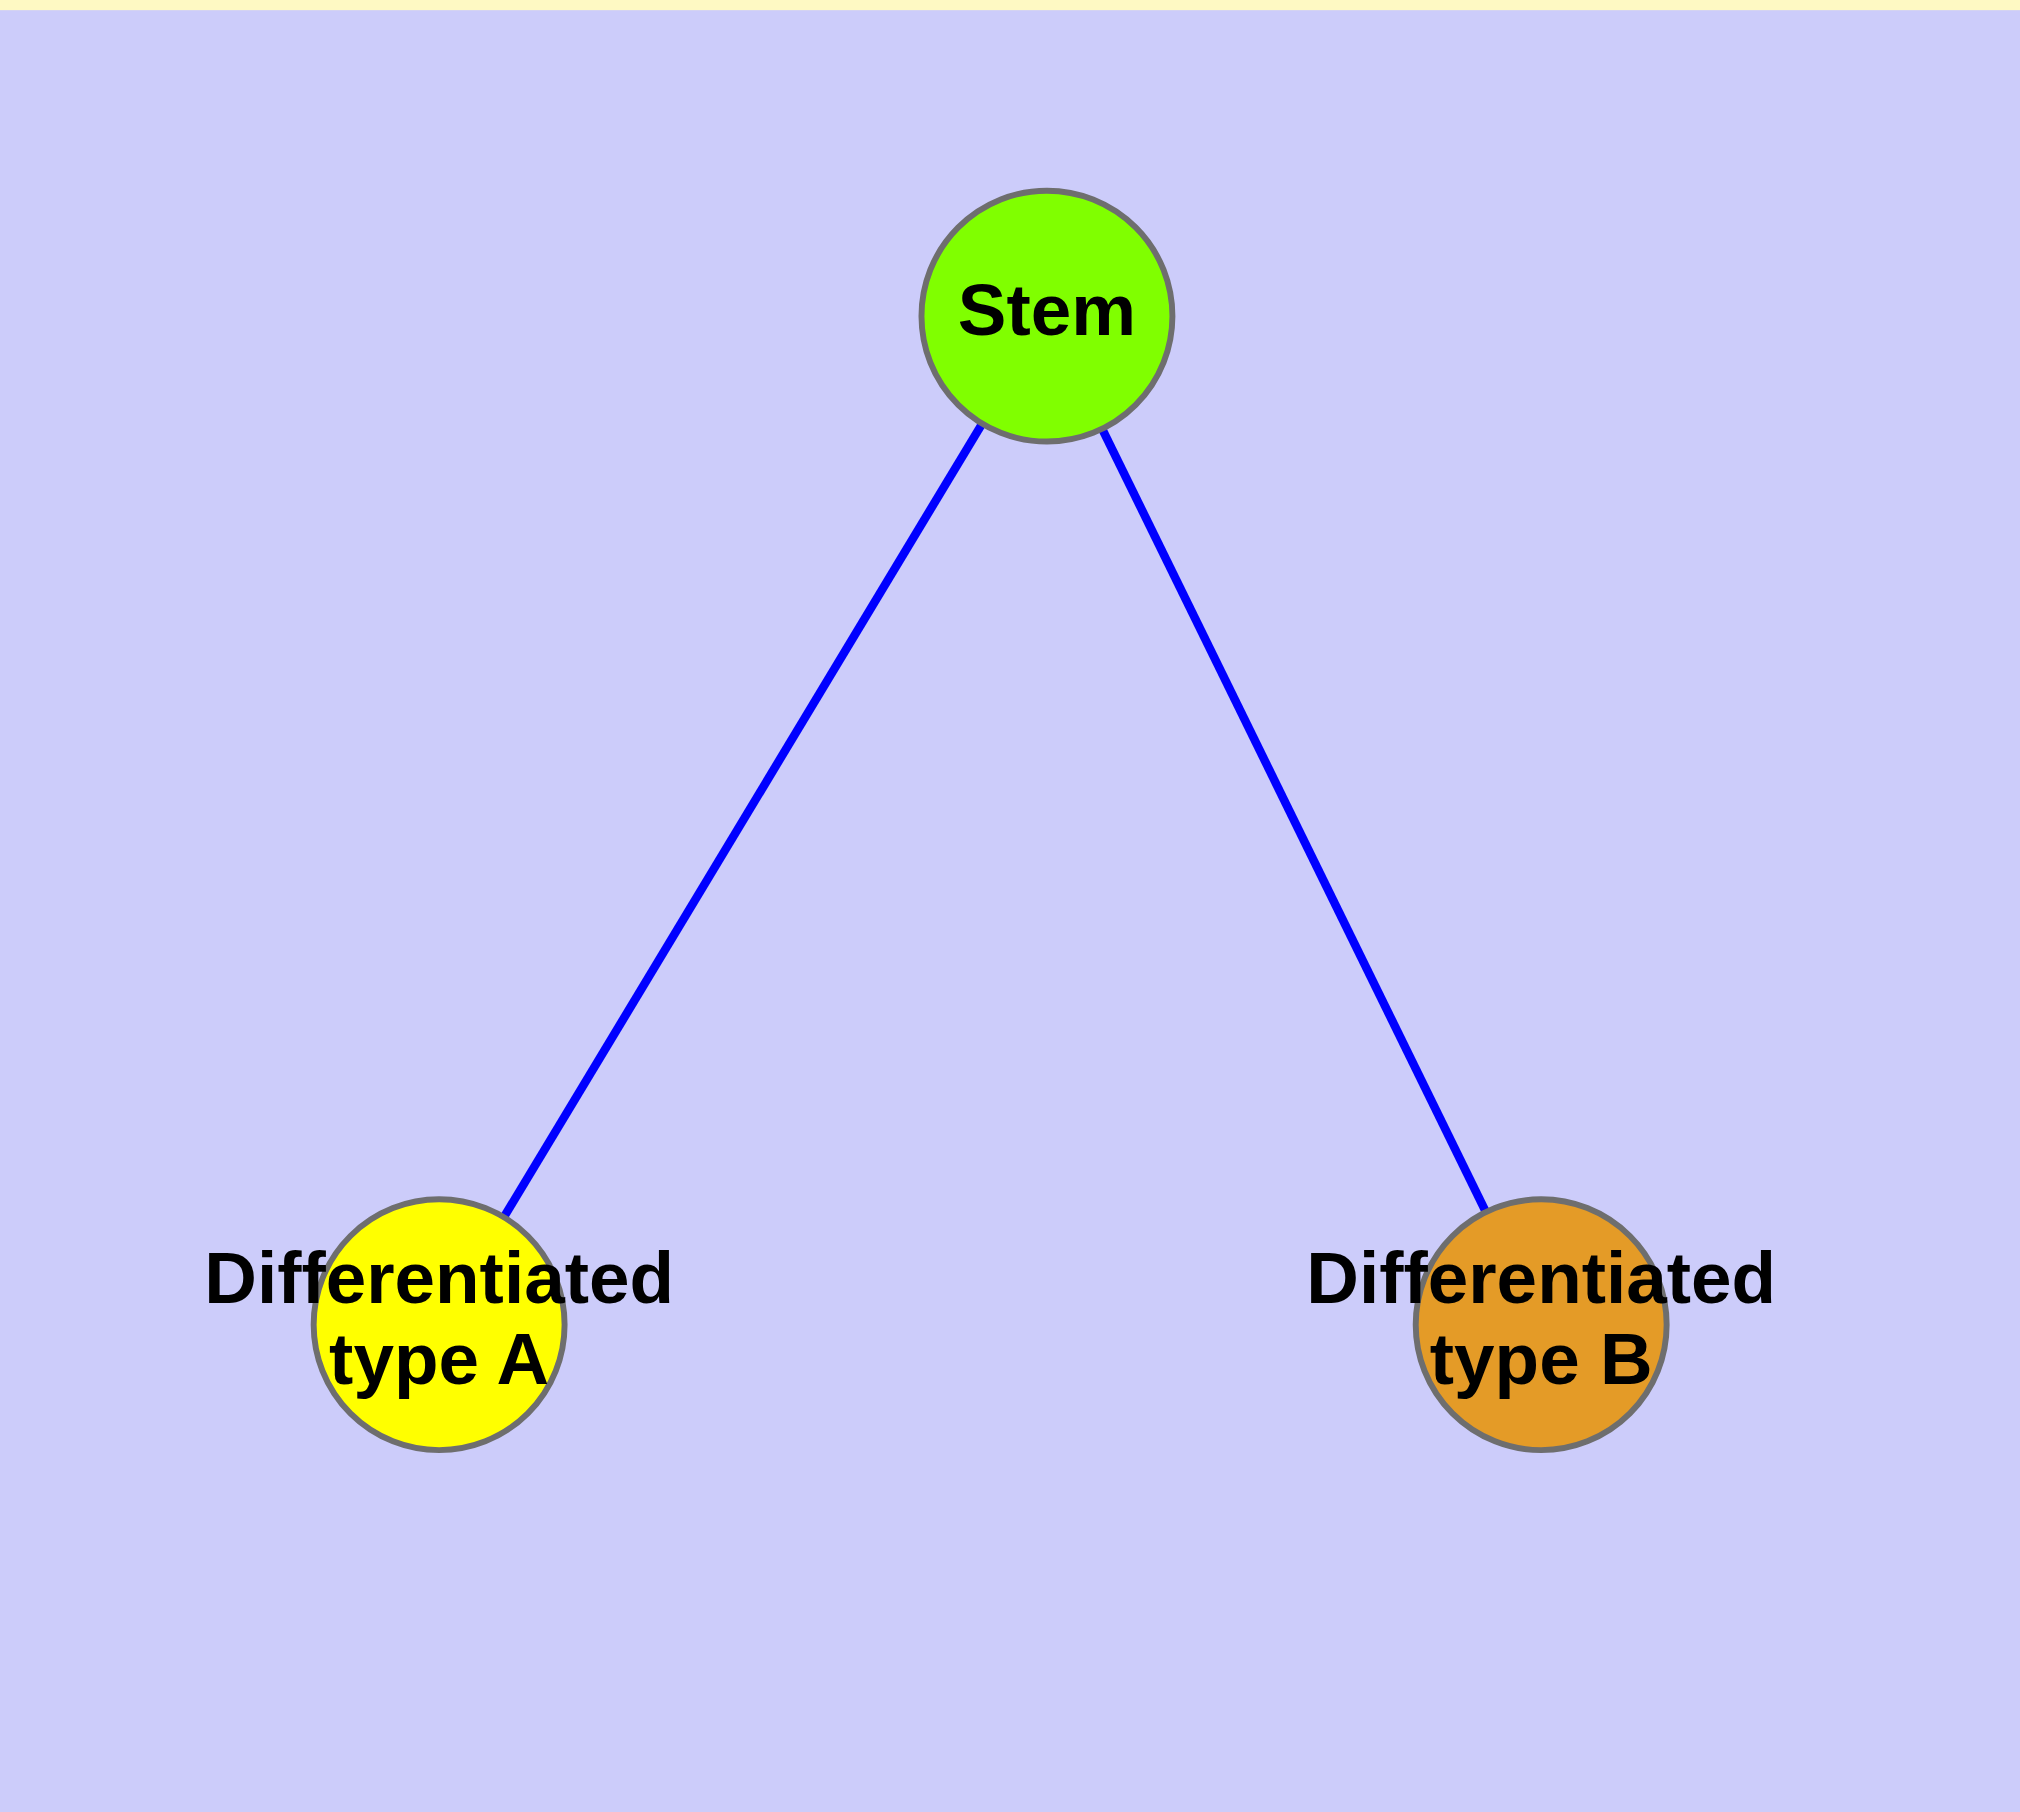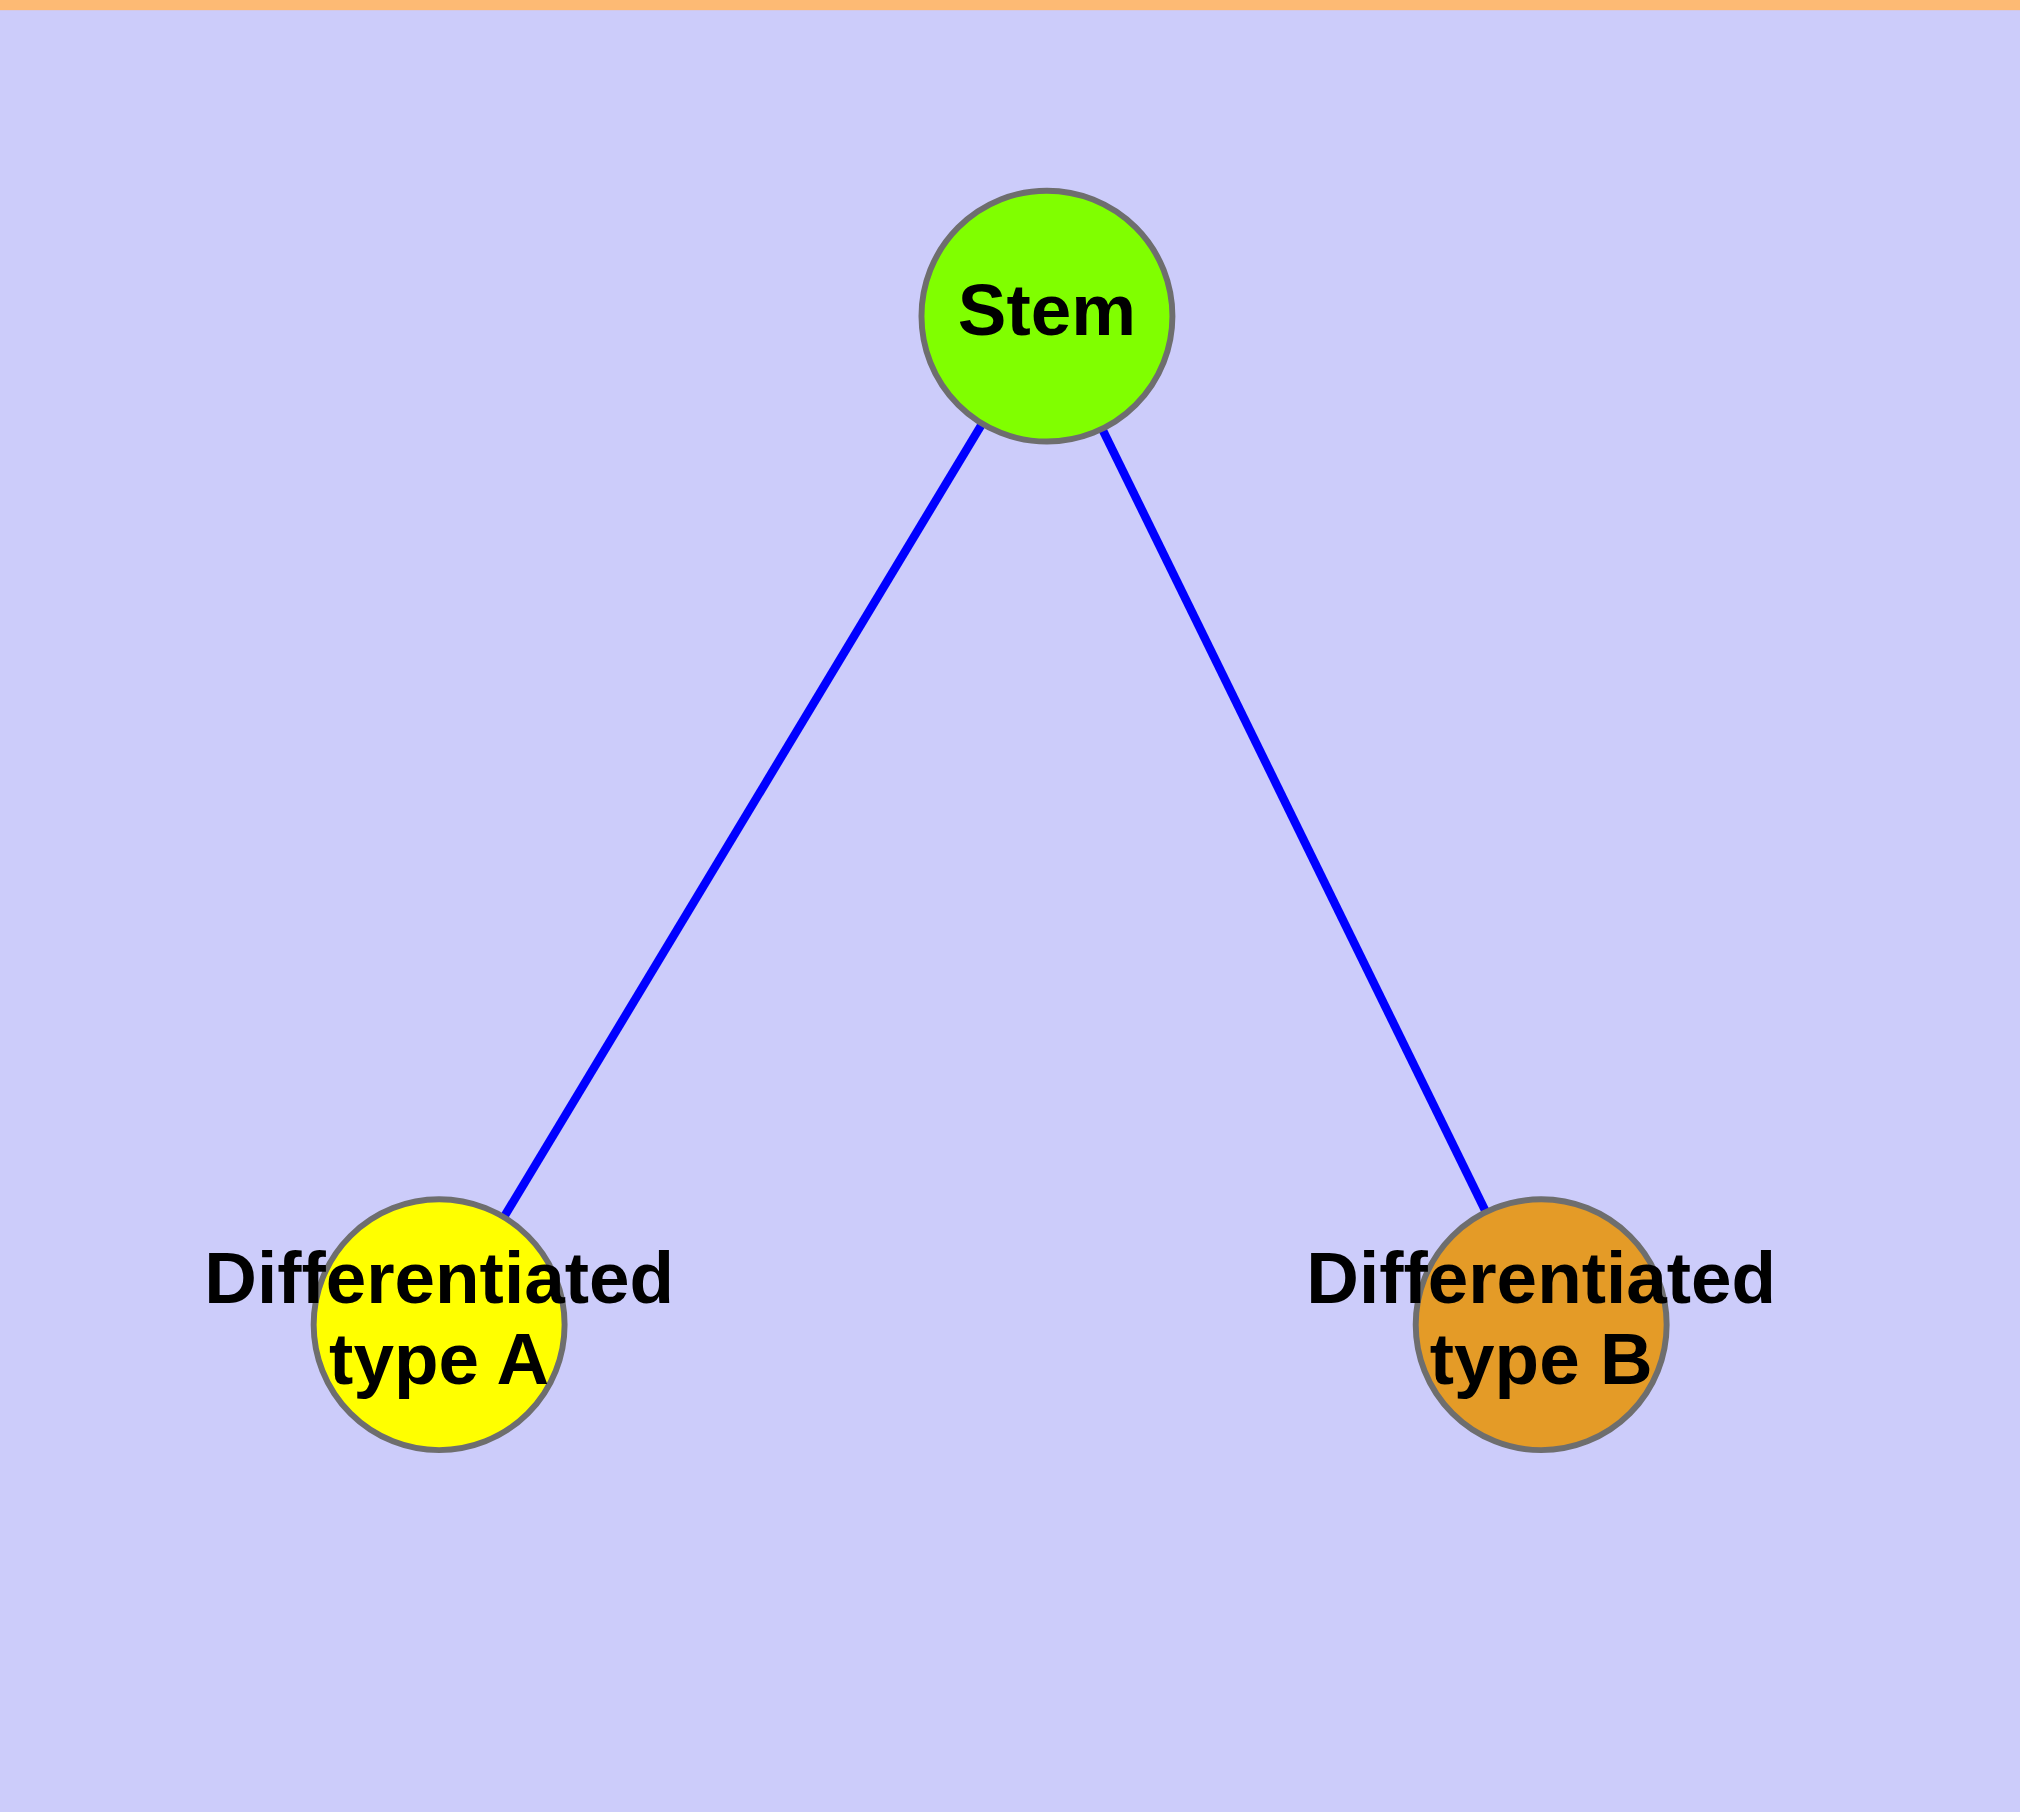--- a/index.html
+++ b/index.html
@@ -34,21 +34,21 @@
     dominant-baseline: middle;
     paint-order: normal;
   }
   .edge-line {
     stroke-linecap: butt;
   }
 </style>
 </head>
 <body>
 
-<div id="canvas" style="width: 2021px; height: 1812px; background: #fdba74;">
+<div id="canvas" style="width: 2021px; height: 1812px; background: #fef9c3;">
   <svg id="graph-svg" viewBox="0 0 2384 2138" preserveAspectRatio="none" xmlns="http://www.w3.org/2000/svg" style="width: 2021px; height: 1812px;">
     <rect id="bg-rect" x="0" y="12" width="2384" height="2126" fill="#ccccfa"></rect>
     <g id="edges-layer">
         <line x1="1158.6197715629232" y1="499.76774315219143" x2="594.3802284370767" y2="1436.2322568478085" stroke="#0000ff" stroke-width="10" class="edge-line"></line>
         <line x1="1300.1132502685055" y1="505.9069773919751" x2="1752.8867497314945" y2="1430.093022608025" stroke="#0000ff" stroke-width="10" class="edge-line"></line>
       </g>
     <g id="nodes-layer">
         <g>
           <circle cx="1235" cy="373" r="148" fill="#80ff00" stroke="#6e6e6e" stroke-width="7"></circle>
           <text x="1235" y="373" class="node-label" font-size="86" fill="#000000"><tspan x="1235">Stem</tspan></text>

